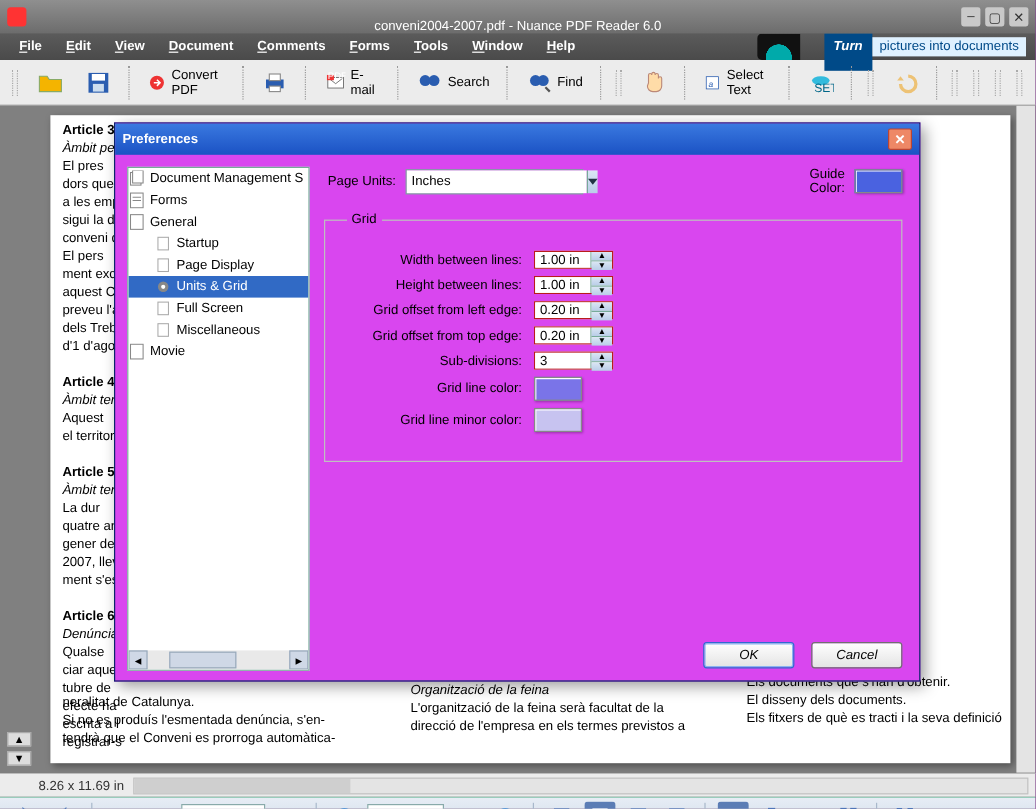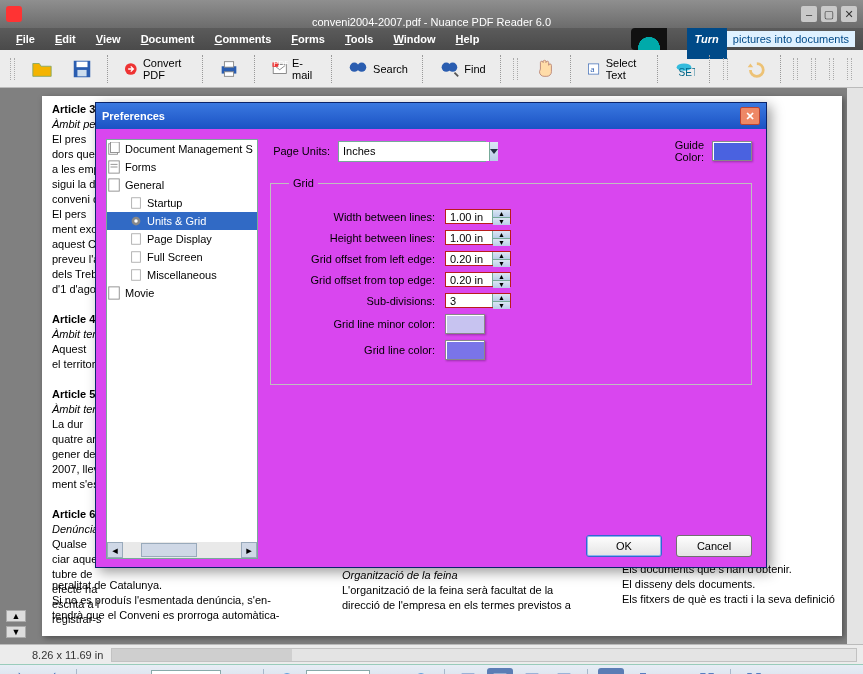--- a/index.html
+++ b/index.html
@@ -80,21 +80,21 @@
   fieldset.grid { border:1px solid #bfbfbf; padding:14px 18px 18px 18px;}
   fieldset.grid legend{ padding:0 4px;}
   .grow { display:flex; align-items:center; gap:10px; margin:6px 0;}
   .grow label{ width:146px; text-align:right;}
   .spin { display:flex; width:66px; height:15px; border:1px solid #b91c1c; background:#fff;}
   .spin input{border:none;width:46px;padding:0 4px;font-size:11px;outline:none;}
   .spin .btns{width:18px;display:flex;flex-direction:column;border-left:1px solid #7a9;}
   .spin .btns span{flex:1;background:linear-gradient(#dbe6f4,#b9cde8);display:flex;align-items:center;justify-content:center;font-size:7px;}
   .spin .btns span:first-child{border-bottom:1px solid #7a9;}
   .dlg-btns { position:absolute; right:14px; bottom:12px; display:flex; gap:14px;}
-  .dlg-btns button{ width:76px; height:22px; background:linear-gradient(#fefefe,#e4e4e4); border:1px solid #707070; border-radius:3px;}
+  .dlg-btns button{ width:76px; height:22px; background:linear-gradient(#fefefe,#e4e4e4); border:1px solid #707070; border-radius:3px;font-style:italic;}
   .dlg-btns button.def{ border:1px solid #2f6bd0; box-shadow:0 0 0 1px #8ab3f0 inset;}
 
   .tri-down{width:0;height:0;border-left:4px solid transparent;border-right:4px solid transparent;border-top:5px solid #234;}
 </style>
 </head>
 <body>
 
 <div class="titlebar">
   <div class="icon"></div>
   <span>conveni2004-2007.pdf - Nuance PDF Reader 6.0</span>
@@ -429,32 +429,32 @@
             <rect x="2" y="1" width="12" height="14" fill="#fff" stroke="#888"></rect>
           </svg>
           <span>General</span>
         </div>
       <div class="row sub">
           <svg viewBox="0 0 16 16">
             <rect x="3" y="2" width="10" height="12" fill="#fff" stroke="#aaa"></rect>
           </svg>
           <span>Startup</span>
         </div>
+      <div class="row sub">
+          <svg viewBox="0 0 16 16">
+            <rect x="3" y="2" width="10" height="12" fill="#fff" stroke="#aaa"></rect>
+          </svg>
+          <span>Page Display</span>
+        </div>
       <div class="row sub sel">
           <svg viewBox="0 0 16 16">
             <circle cx="8" cy="8" r="5" fill="#888"></circle>
             <circle cx="8" cy="8" r="2" fill="#fff"></circle>
           </svg>
           <span>Units &amp; Grid</span>
-        </div>
-      <div class="row sub">
-          <svg viewBox="0 0 16 16">
-            <rect x="3" y="2" width="10" height="12" fill="#fff" stroke="#aaa"></rect>
-          </svg>
-          <span>Page Display</span>
         </div>
       <div class="row sub">
           <svg viewBox="0 0 16 16">
             <rect x="3" y="2" width="10" height="12" fill="#fff" stroke="#aaa"></rect>
           </svg>
           <span>Full Screen</span>
         </div>
       <div class="row sub">
           <svg viewBox="0 0 16 16">
             <rect x="3" y="2" width="10" height="12" fill="#fff" stroke="#aaa"></rect>
@@ -537,26 +537,26 @@
           <label>Sub-divisions:</label>
           <div class="spin">
               <input value="3" style="">
               <div class="btns">
                 <span>▲</span>
                 <span>▼</span>
               </div>
             </div>
         </div>
         <div class="grow">
+          <label>Grid line color:</label>
+          <div class="swatch" style="background:#7a74e8"></div>
+        </div>
+        <div class="grow">
           <label>Grid line minor color:</label>
           <div class="swatch" style="background:#c7c3f0"></div>
-        </div>
-        <div class="grow">
-          <label>Grid line color:</label>
-          <div class="swatch" style="background:#7a74e8"></div>
         </div>
       </fieldset>
 
       <div class="dlg-btns">
         <button class="def">OK</button>
         <button>Cancel</button>
       </div>
     </div>
   </div>
 </div>

